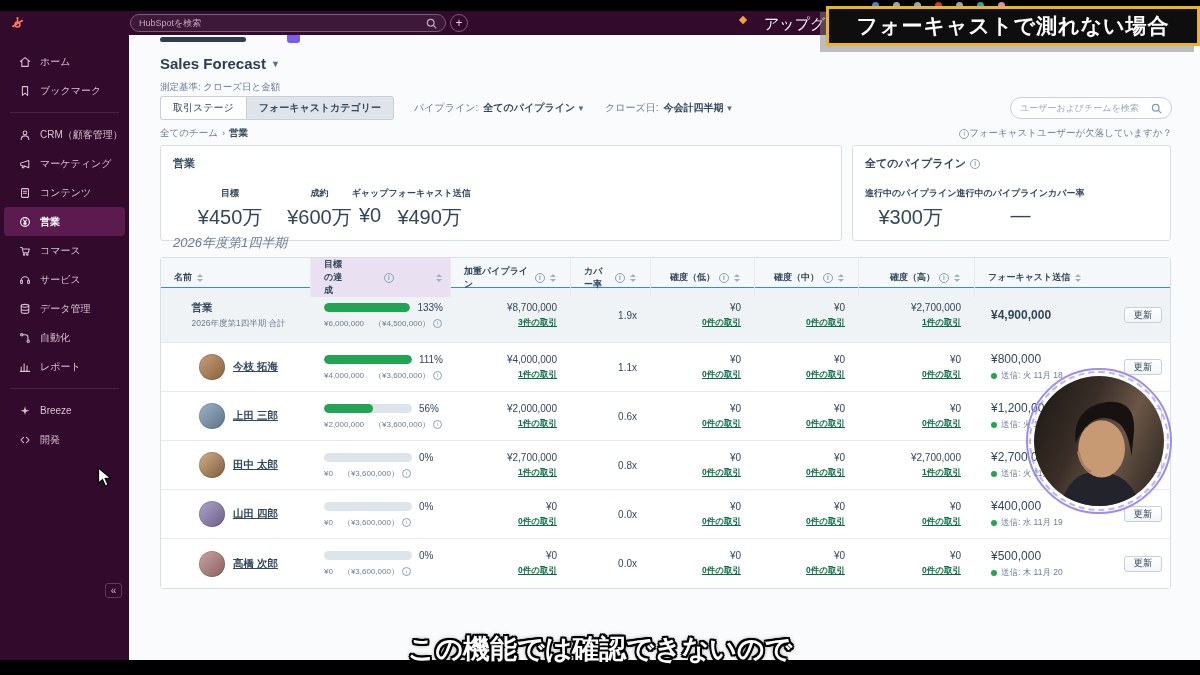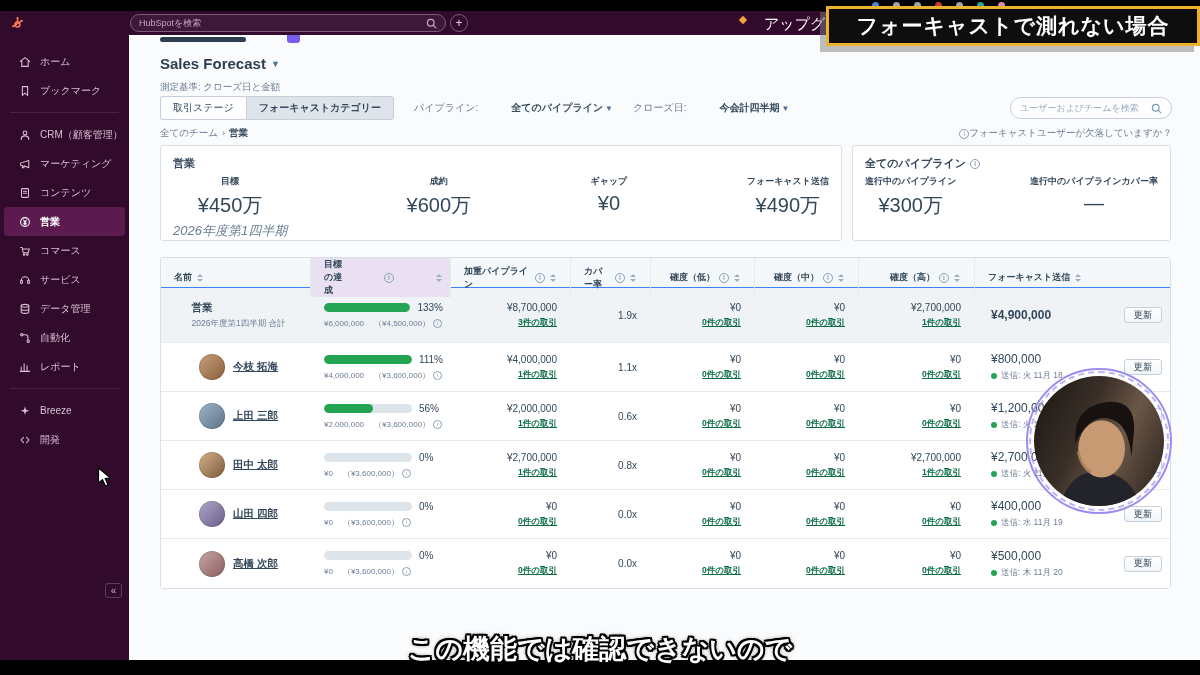--- a/index.html
+++ b/index.html
@@ -42,38 +42,38 @@
   .metric-line{margin-top:9px;font-size:9.5px;color:#6b7c93;}
 
   .controls{position:absolute;left:31px;top:60px;right:28px;height:26px;display:flex;align-items:center;gap:20px;}
   .segmented{display:flex;}
   .segmented button{height:24px;padding:0 12px;font-size:10px;color:#33475b;background:#fff;border:1px solid #c5d0dc;cursor:pointer;font-family:inherit;}
   .segmented button:first-child{border-radius:3px 0 0 3px;border-right:none;}
   .segmented button:last-child{border-radius:0 3px 3px 0;}
   .segmented button.active{background:#dfe4ea;font-weight:bold;}
   .filter{display:flex;align-items:center;gap:5px;font-size:10px;}
   .filter .flabel{color:#6b7c93;}
-  .filter .fvalue{color:#33475b;font-weight:bold;cursor:pointer;margin-left:28px;}
+  .filter .fvalue{color:#33475b;font-weight:bold;cursor:pointer;}
   .filter .fvalue .dd{font-size:8px;color:#516f90;margin-left:2px;}
   .team-search{margin-left:auto;width:162px;height:22px;border:1px solid #c5d0dc;border-radius:11px;background:#fff;display:flex;align-items:center;padding:0 9px;}
   .team-search input{flex:1;border:none;outline:none;font-size:9px;color:#33475b;background:transparent;font-family:inherit;}
   .team-search input::placeholder{color:#99acc2;}
   .team-search .mag{color:#7c98b6;display:flex;}
 
   .crumb-row{position:absolute;left:31px;top:92px;right:28px;display:flex;justify-content:space-between;font-size:9.5px;color:#6b7c93;}
   .crumbs .sep{margin:0 4px;}
   .crumbs .cur{color:#33475b;font-weight:bold;}
   .missing{display:flex;align-items:center;cursor:pointer;}
 
   .cards{position:absolute;left:31px;top:110px;display:flex;gap:10px;}
   .card{background:#fff;border:1px solid #d8dfe6;border-radius:3px;height:96px;padding:10px 12px;}
   .card.team-card{width:682px;}
   .card.pipe-card{width:319px;}
   .card-title{font-size:11px;font-weight:bold;color:#33475b;display:flex;align-items:center;}
-  .metrics{display:flex;justify-content:space-between;margin-top:4px;}
+  .metrics{display:flex;justify-content:flex-start;margin-top:16px;}
   .metric{text-align:center;}
   .m-label{font-size:9px;font-weight:bold;color:#33475b;}
   .m-value{font-size:20px;color:#33475b;margin-top:4px;}
   .m-sub{font-size:13px;color:#6b7c93;margin-top:3px;font-style:italic;}
 
   
   .ftable{position:absolute;left:31px;top:222px;width:1011px;border:1px solid #d8dfe6;border-radius:3px;background:#fff;}
   .thead,.trow{display:grid;grid-template-columns:150px 140px 120px 80px 104px 104px 116px 197px;}
   .thead{background:#f5f8fa;border-bottom:1px solid #3b82f6;height:30px;}
   .th{display:flex;align-items:center;font-size:9px;font-weight:bold;color:#33475b;padding:0 8px 0 13px;border-right:1px solid #e6ebf0;cursor:pointer;}

